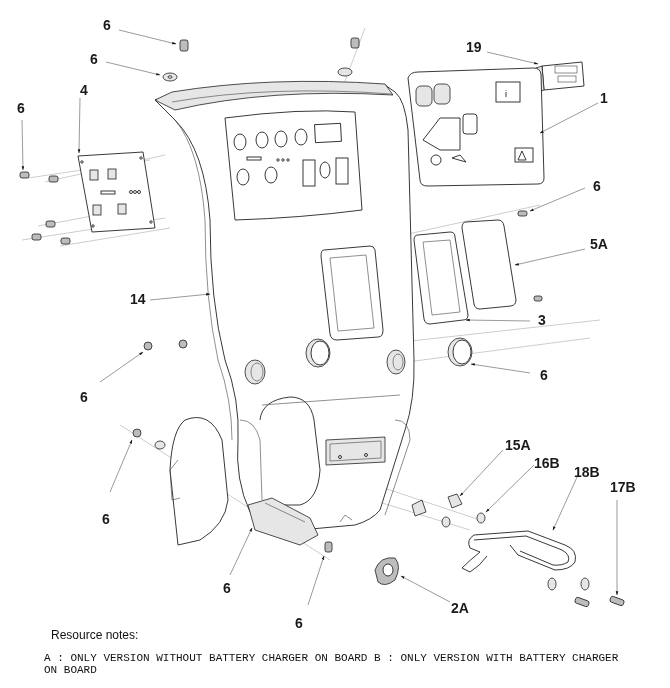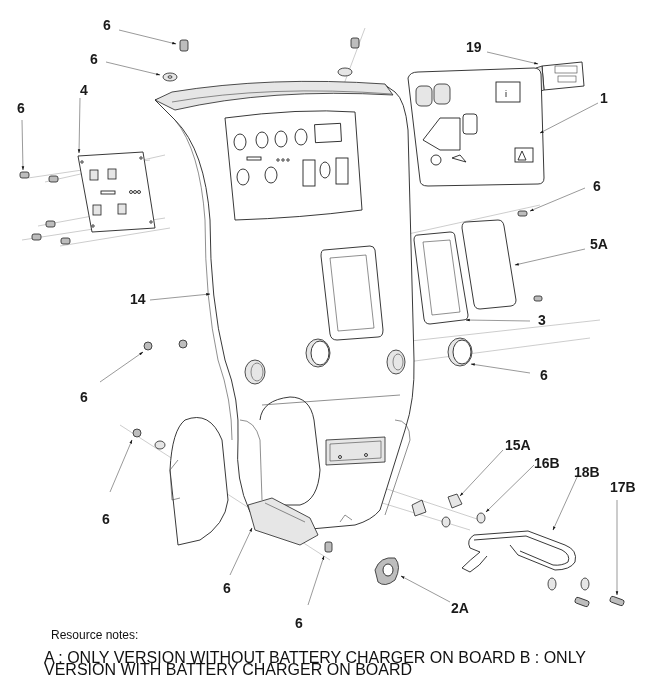--- a/index.html
+++ b/index.html
@@ -7,21 +7,21 @@
   svg#diagram{position:absolute;left:0;top:0;}
   .callout{font-family:"Liberation Sans",sans-serif;font-weight:bold;font-size:14px;fill:#1a1a1a;}
   .ln{stroke:#222;stroke-width:0.9;fill:none;}
   .thin{stroke:#444;stroke-width:0.6;fill:none;}
   .lead{stroke:#555;stroke-width:0.6;fill:none;}
   .axis{stroke:#9a9a9a;stroke-width:0.5;fill:none;}
   .fillw{fill:#fff;stroke:#222;stroke-width:0.9;}
   .fillg{fill:#e6e6e6;stroke:#222;stroke-width:0.8;}
   .fillgd{fill:#bdbdbd;stroke:#222;stroke-width:0.8;}
   .notes-title{position:absolute;left:42px;top:628px;font-size:12px;color:#111;margin-left:9px;}
-  .notes-body{position:absolute;left:44px;top:652px;width:580px;font-size:16px;line-height:12px;color:#111;}
+  .notes-body{position:absolute;left:44px;top:652px;width:580px;font-size:11px;line-height:12px;color:#111;font-family:Liberation Mono, monospace;}
 </style>
 </head>
 <body>
 
 <svg id="diagram" width="670" height="688" viewBox="0 0 670 688" xmlns="http://www.w3.org/2000/svg">
   <defs>
     <marker id="arrow" viewBox="0 0 10 10" refX="9" refY="5" markerWidth="7" markerHeight="7" orient="auto-start-reverse">
       <path d="M0,2 L10,5 L0,8 z" fill="#111"></path>
     </marker>
   </defs>

